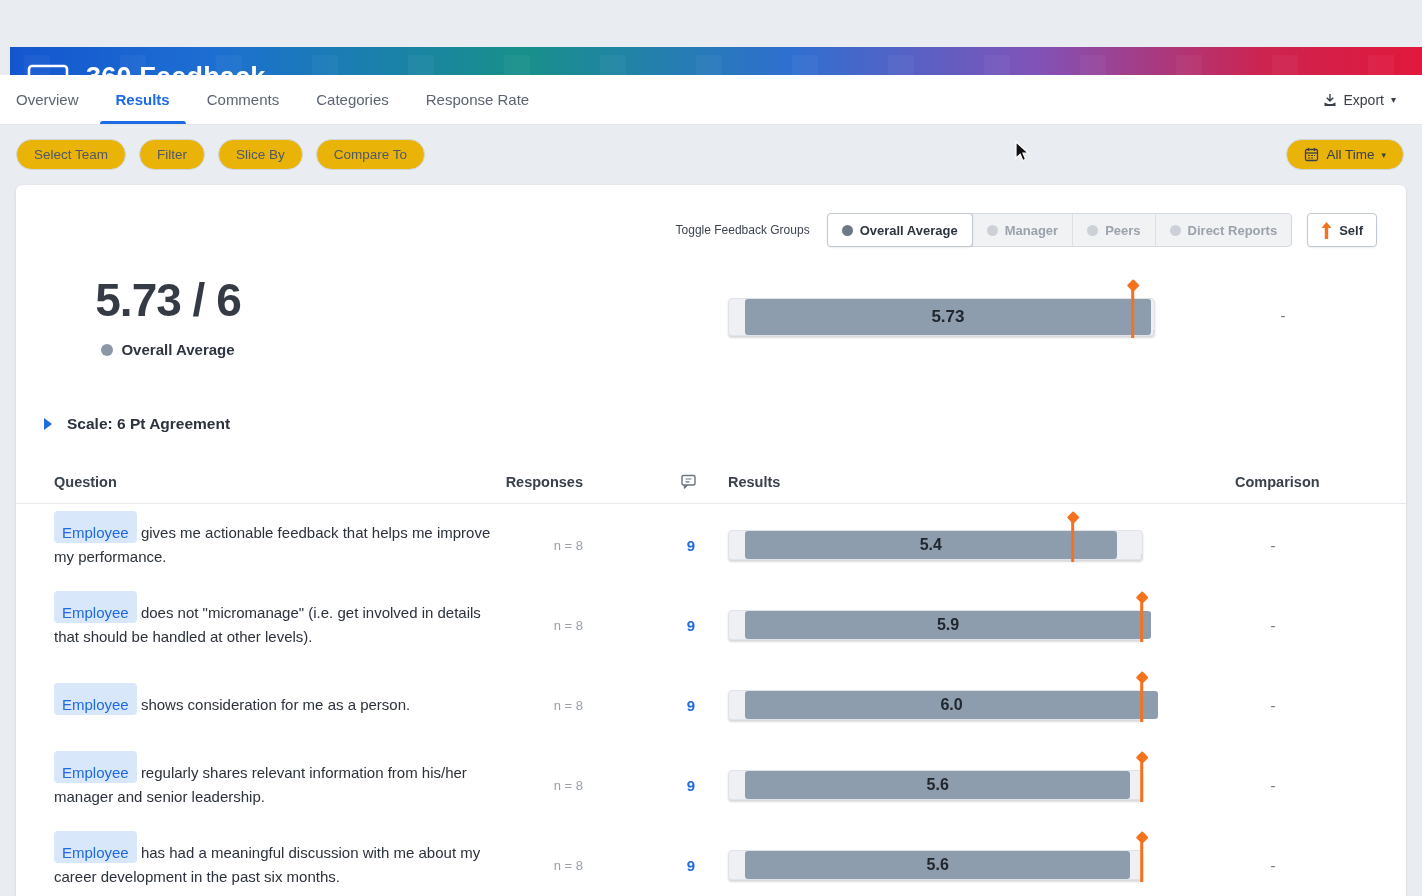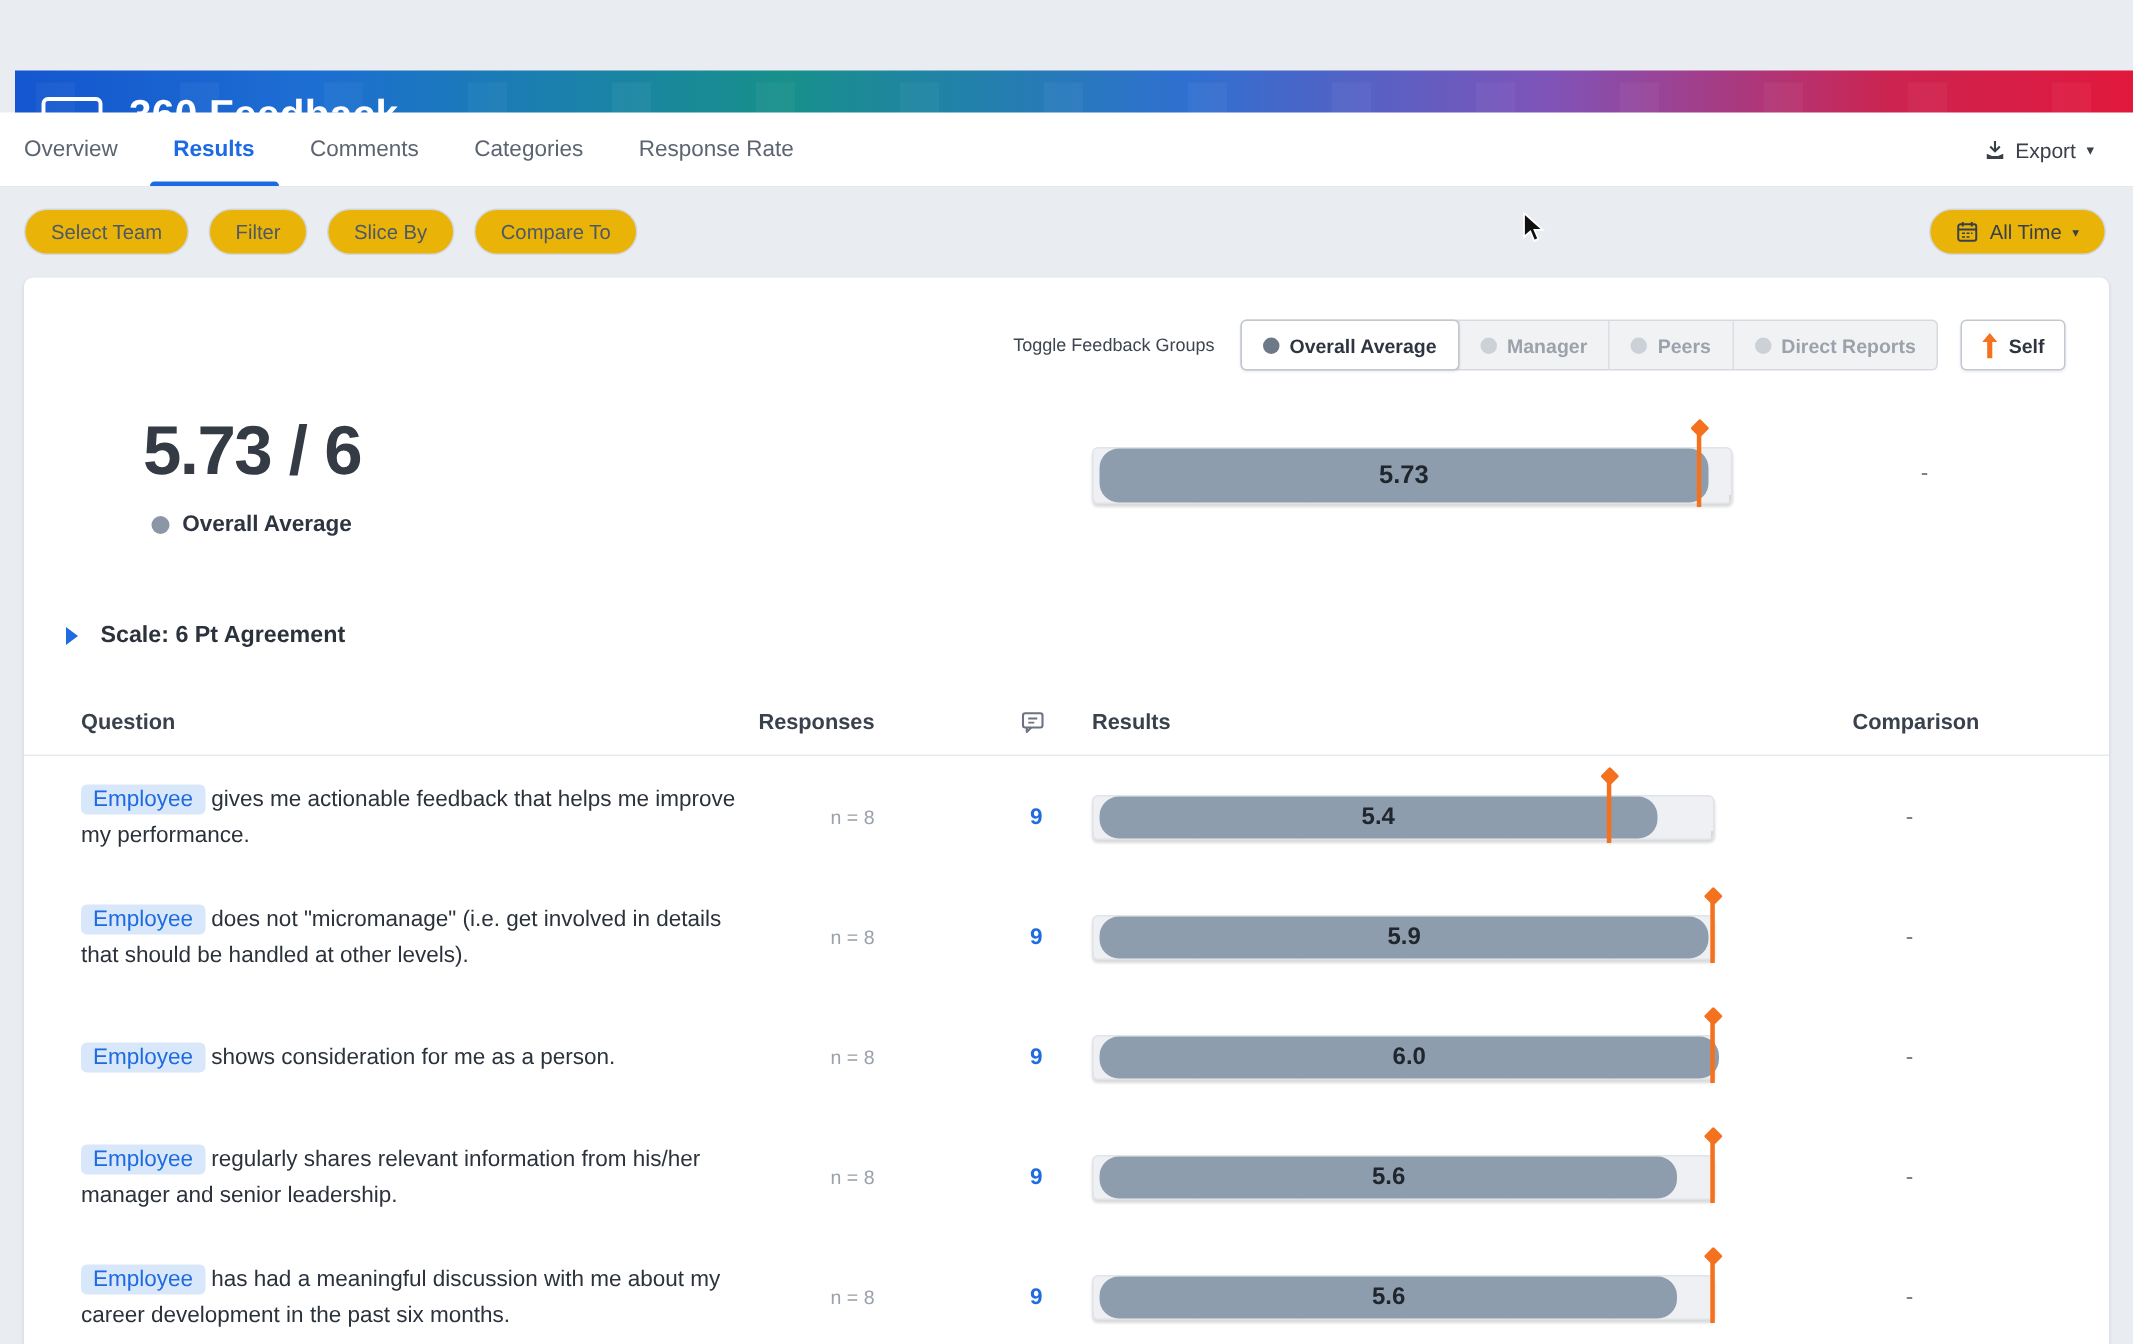--- a/index.html
+++ b/index.html
@@ -67,21 +67,21 @@
   .score-label { margin-top:14px; display:flex; align-items:center; justify-content:center; gap:8px;
     font-size:15px; font-weight:700; color:#2e3540; }
   .dot-gray { width:12px; height:12px; border-radius:50%; background:#8b97a6; }
   .diamond-orange { width:10px; height:10px; background:#f4721e; transform:rotate(45deg); border-radius:1px; }
 
   
   .bar { position:relative; height:100%; background:#eef0f3; border:1px solid #e0e3e8; border-radius:4px;
     box-shadow:0 2px 2px rgba(0,0,0,.15);
     background-image:repeating-linear-gradient(90deg, transparent 0, transparent calc(16.666% - 1px), rgba(0,0,0,.10) calc(16.666% - 1px), rgba(0,0,0,.10) 16.666%);
     background-size:100% 5px; background-position:bottom left; background-repeat:no-repeat; }
-  .bar-fill { position:absolute; left:4px; top:0; bottom:0; background:#8e9dad; border-radius:13px;
+  .bar-fill { position:absolute; left:16px; top:0; bottom:0; background:#8e9dad; border-radius:3px;
     display:flex; align-items:center; justify-content:center; font-size:16px; font-weight:700; color:#20262e; }
   .marker { position:absolute; top:-13px; bottom:-3px; width:3px; background:#f4721e; transform:translateX(-60%); z-index:2; }
   .marker::before { content:""; position:absolute; top:-5px; left:50%; transform:translateX(-50%) rotate(45deg);
     width:9px; height:9px; background:#f4721e; border-radius:1px; }
   .summary-bar { position:absolute; left:712px; top:113px; width:427px; height:38px; }
   .summary-bar .bar-fill { font-size:17px; }
   .summary-dash { position:absolute; left:1247px; top:122px; width:40px; text-align:center; font-size:15px; color:#6d747e; }
 
   
   .scale-row { position:absolute; left:28px; top:230px; display:flex; align-items:center; gap:15px; }
@@ -94,21 +94,21 @@
   .th-question { left:38px; }
   .th-responses { left:430px; width:137px; text-align:right; }
   .th-comments { left:663px; top:4px; }
   .th-results { left:712px; }
   .th-comparison { left:1219px; width:76px; text-align:left; }
 
   .rows { position:absolute; left:0; top:320px; width:1390px; }
   .q-row { position:relative; height:80px; }
   .q-text { position:absolute; left:38px; top:50%; transform:translateY(-50%); width:442px;
     font-size:15px; line-height:1.6; color:#2b323b; }
-  .q-tag { background:#d9e7fb; color:#1e6ae0; padding:1px 8px 2px; border-radius:4px; font-weight:500; }
+  .q-tag { background:#d9e7fb; color:#1e6ae0; padding:13px 8px 2px; border-radius:4px; font-weight:500; }
   .q-n { position:absolute; left:490px; top:50%; transform:translateY(-50%); width:77px; text-align:right;
     font-size:13px; color:#9aa1ab; }
   .q-comments { position:absolute; left:640px; top:50%; transform:translateY(-50%); width:39px; text-align:right;
     font-size:15px; font-weight:700; color:#1f6be0; }
   .q-bar { position:absolute; left:712px; top:50%; transform:translateY(-50%); width:415px; height:30px; }
   .q-dash { position:absolute; left:1237px; top:50%; transform:translateY(-50%); width:40px; text-align:center;
     font-size:15px; color:#6d747e; }
 
   svg { display:block; }
 </style>

